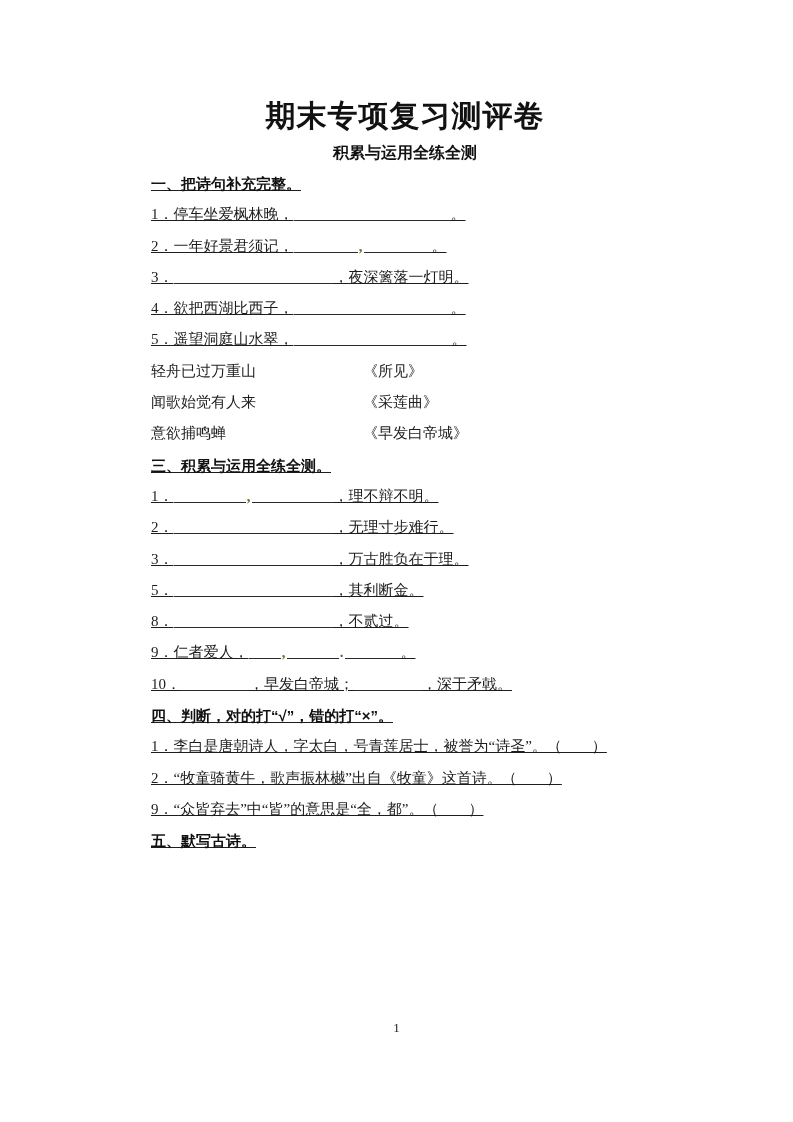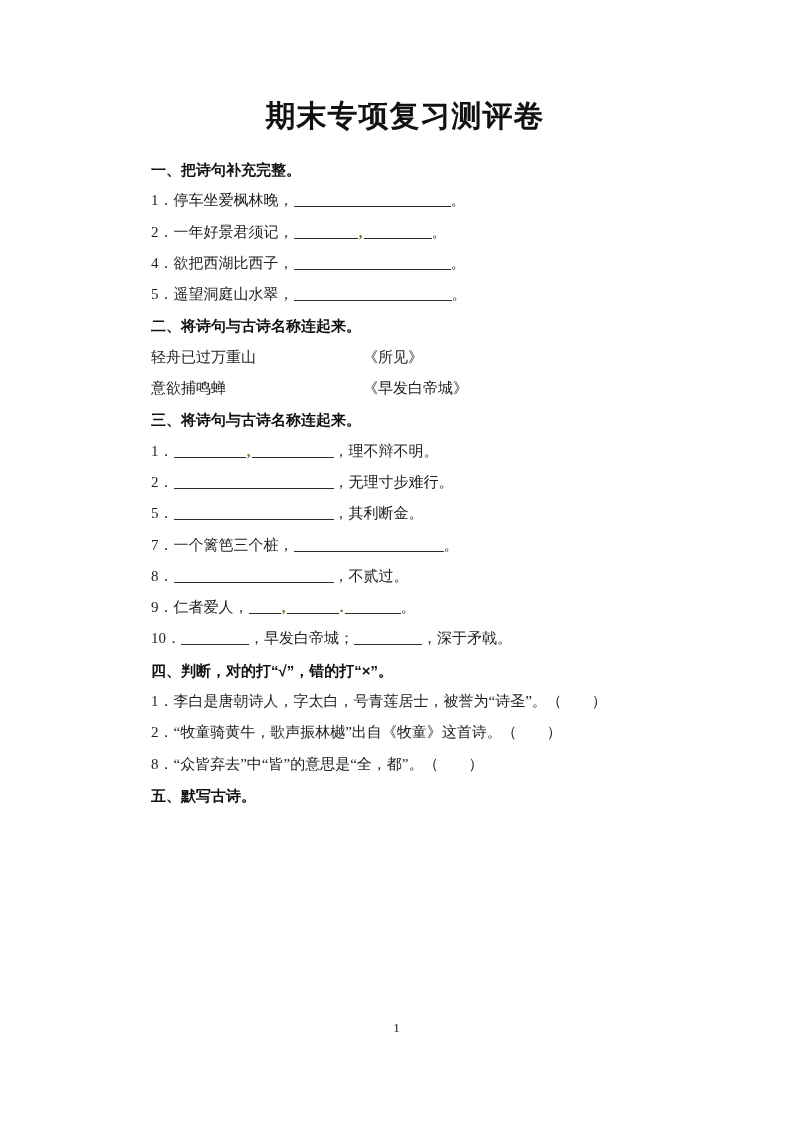--- a/index.html
+++ b/index.html
@@ -26,21 +26,21 @@
     color:#111111;
   }
   .doc-subtitle {
     text-align:center;
     font-family:"Liberation Sans","DejaVu Sans",sans-serif;
     font-weight:700;
     font-size:16px;
     line-height:30px;
     color:#111111;
   }
-  .sections { margin-top:16px; }
+  .sections { margin-top:0;text-decoration:underline; }
   .line {
     height:31.3px;
     line-height:31.3px;
     font-size:15px;
     white-space:nowrap;
   }
   .heading {
     font-family:"Liberation Sans","DejaVu Sans",sans-serif;
     font-weight:700;
     color:#111111;
@@ -68,48 +68,50 @@
     font-size:13px;
     color:#222222;
   }
 </style>
 </head>
 <body>
 
 <div class="page">
   <div class="content">
     <div class="doc-title">期末专项复习测评卷</div>
+    <div class="doc-subtitle">积累与运用全练全测</div>
     <div class="sections">
         <div>
           <div class="line heading">一、把诗句补充完整。</div>
           <div class="line"><span>1．停车坐爱枫林晚，</span><span class="blank" style="width: 157px;"></span><span>。</span></div>
           <div class="line"><span>2．一年好景君须记，</span><span class="blank" style="width: 64px;"></span><span class="sep">,</span><span class="blank" style="width: 68px;"></span><span>。</span></div>
+          <div class="line"><span>3．</span><span class="blank" style="width: 160px;"></span><span>，夜深篱落一灯明。</span></div>
           <div class="line"><span>4．欲把西湖比西子，</span><span class="blank" style="width: 157px;"></span><span>。</span></div>
           <div class="line"><span>5．遥望洞庭山水翠，</span><span class="blank" style="width: 158px;"></span><span>。</span></div>
         </div>
         <div>
-          <div class="line heading">二、将诗句与古诗名称连起来。</div>
           <div class="line"><span class="match-left">轻舟已过万重山</span><span class="match-right">《所见》</span></div>
+          <div class="line"><span class="match-left">闻歌始觉有人来</span><span class="match-right">《采莲曲》</span></div>
           <div class="line"><span class="match-left">意欲捕鸣蝉</span><span class="match-right">《早发白帝城》</span></div>
         </div>
         <div>
-          <div class="line heading">三、将诗句与古诗名称连起来。</div>
+          <div class="line heading">三、积累与运用全练全测。</div>
           <div class="line"><span>1．</span><span class="blank" style="width: 72px;"></span><span class="sep">,</span><span class="blank" style="width: 82px;"></span><span>，理不辩不明。</span></div>
           <div class="line"><span>2．</span><span class="blank" style="width: 160px;"></span><span>，无理寸步难行。</span></div>
+          <div class="line"><span>3．</span><span class="blank" style="width: 160px;"></span><span>，万古胜负在于理。</span></div>
           <div class="line"><span>5．</span><span class="blank" style="width: 160px;"></span><span>，其利断金。</span></div>
-          <div class="line"><span>7．一个篱笆三个桩，</span><span class="blank" style="width: 150px;"></span><span>。</span></div>
           <div class="line"><span>8．</span><span class="blank" style="width: 160px;"></span><span>，不贰过。</span></div>
           <div class="line"><span>9．仁者爱人，</span><span class="blank" style="width: 32px;"></span><span class="sep">,</span><span class="blank" style="width: 52px;"></span><span class="sep">.</span><span class="blank" style="width: 56px;"></span><span>。</span></div>
           <div class="line"><span>10．</span><span class="blank" style="width: 68px;"></span><span>，早发白帝城；</span><span class="blank" style="width: 68px;"></span><span>，深于矛戟。</span></div>
         </div>
         <div>
           <div class="line heading">四、判断，对的打“√”，错的打“×”。</div>
           <div class="line"><span>1．李白是唐朝诗人，字太白，号青莲居士，被誉为“诗圣”。（　　）</span></div>
           <div class="line"><span>2．“牧童骑黄牛，歌声振林樾”出自《牧童》这首诗。（　　）</span></div>
-          <div class="line"><span>8．“众皆弃去”中“皆”的意思是“全，都”。（　　）</span></div>
+          <div class="line"><span>9．“众皆弃去”中“皆”的意思是“全，都”。（　　）</span></div>
         </div>
         <div>
           <div class="line heading">五、默写古诗。</div>
         </div>
       </div>
   </div>
   <div class="page-number">1</div>
 </div>
 
 </body></html>

